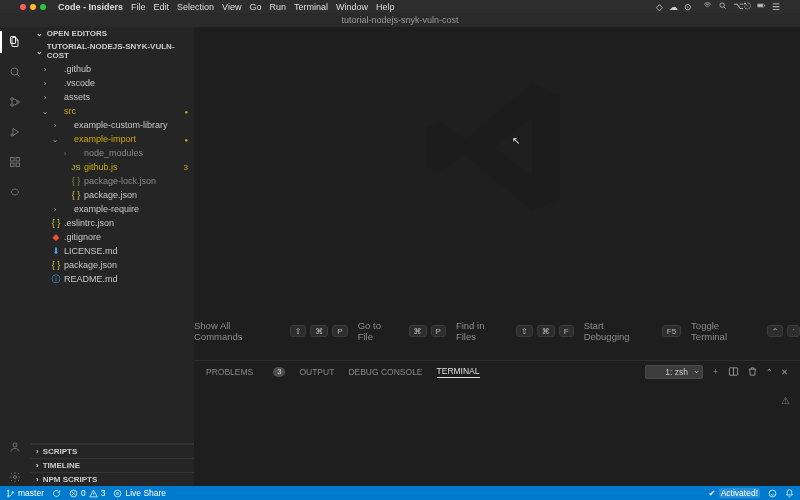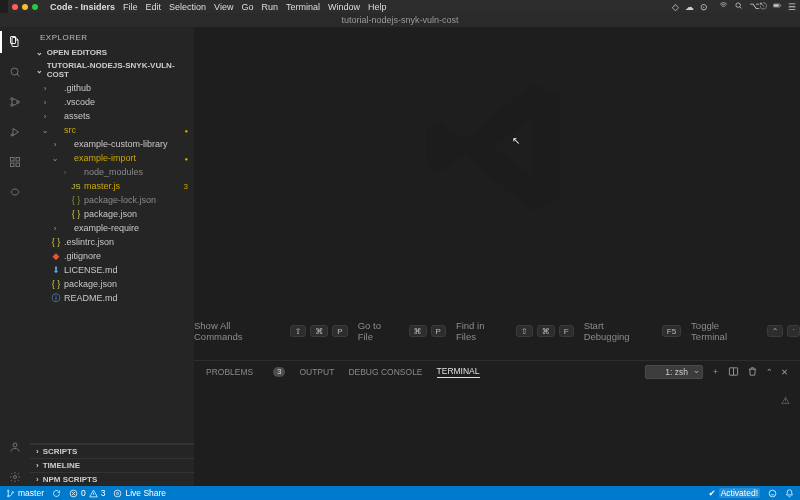--- a/index.html
+++ b/index.html
@@ -1,18 +1,18 @@
 <!DOCTYPE html>
 <html><head>
 <meta charset="utf-8">
 <style>
   * { box-sizing: border-box; margin: 0; padding: 0; font-family: -apple-system, "SF Pro Text", "Helvetica Neue", Arial, sans-serif; }
   html, body { width: 800px; height: 500px; overflow: hidden; background: #1e1e1e; color: #ccc; font-size: 11px; }
   
-  .mac-menubar { height: 13px; background: #2d2d2d; display: flex; align-items: center; padding: 0 4px; color: #ddd; font-size: 9px; gap: 8px; position: relative; margin-left: 8px; }
+  .mac-menubar { height: 13px; background: #2d2d2d; display: flex; align-items: center; padding: 0 20px; color: #ddd; font-size: 9px; gap: 8px; position: relative; }
   .mac-traffic { display: flex; gap: 4px; margin-right: 4px; }
   .mac-dot { width: 6px; height: 6px; border-radius: 50%; }
   .mac-dot.red { background: #ff5f57; }
   .mac-dot.yellow { background: #febc2e; }
   .mac-dot.green { background: #28c840; }
   .mac-menu-items { display: flex; gap: 8px; }
   .mac-menu-items span:first-child { font-weight: 600; }
   .mac-right { margin-left: auto; display: flex; gap: 6px; align-items: center; opacity: .9; }
   .mac-right svg { width: 9px; height: 9px; }
   
@@ -178,21 +178,20 @@
     </div>
     <div class="act-item">
       <svg class="ic" viewBox="0 0 24 24" fill="none" stroke="currentColor" stroke-width="1.8">
           <circle cx="12" cy="12" r="3"></circle>
           <path d="M12 2v3M12 19v3M4.2 4.2l2.1 2.1M17.7 17.7l2.1 2.1M2 12h3M19 12h3M4.2 19.8l2.1-2.1M17.7 6.3l2.1-2.1"></path>
         </svg>
     </div>
   </div>
 
   <div class="sidebar">
-    <div class="sidebar-title">EXPLORER</div>
     <div class="section-header">
       <span class="twisty">⌄</span>
       <span>OPEN EDITORS</span>
     </div>
     <div class="section-header sub">
       <span class="twisty">⌄</span>
       <span style="overflow:hidden;text-overflow:ellipsis;">TUTORIAL-NODEJS-SNYK-VULN-COST</span>
     </div>
     <div class="tree" id="file-tree">
         <div class="tree-row indent-0">
@@ -228,21 +227,21 @@
           <span class="badge dot"></span>
         </div>
         <div class="tree-row indent-2" style="opacity: 0.6;">
           <span class="twisty">›</span>
           <span class="icon"></span>
           <span class="label">node_modules</span>
         </div>
         <div class="tree-row indent-2 modified">
           <span class="twisty"></span>
           <span class="icon"><span style="color:#cbcb41;font-weight:400;font-size:8px;">JS</span></span>
-          <span class="label">master.js</span>
+          <span class="label">github.js</span>
           <span class="badge">3</span>
         </div>
         <div class="tree-row indent-2" style="opacity: 0.6;">
           <span class="twisty"></span>
           <span class="icon"><span style="color:#cbcb41;">{ }</span></span>
           <span class="label">package-lock.json</span>
         </div>
         <div class="tree-row indent-2">
           <span class="twisty"></span>
           <span class="icon"><span style="color:#cbcb41;">{ }</span></span>

